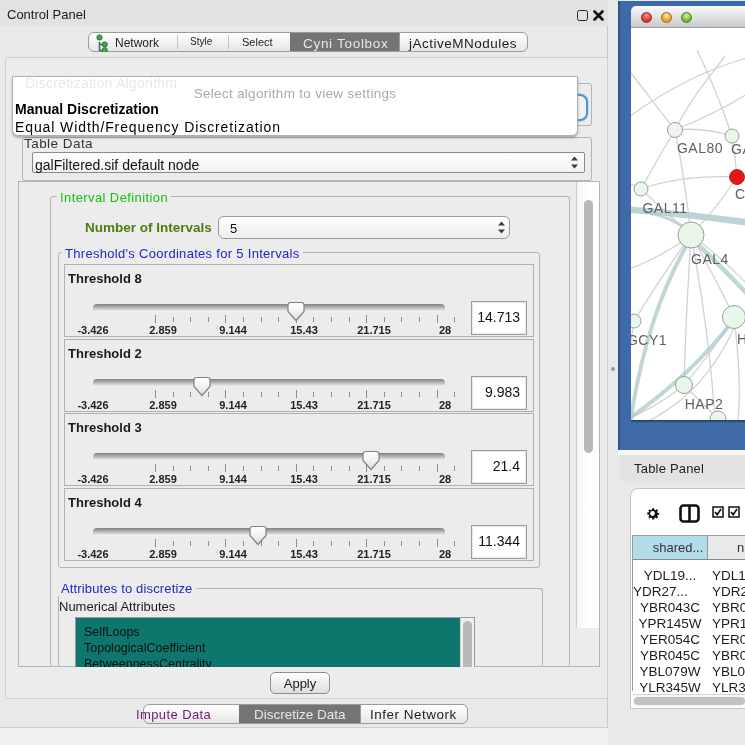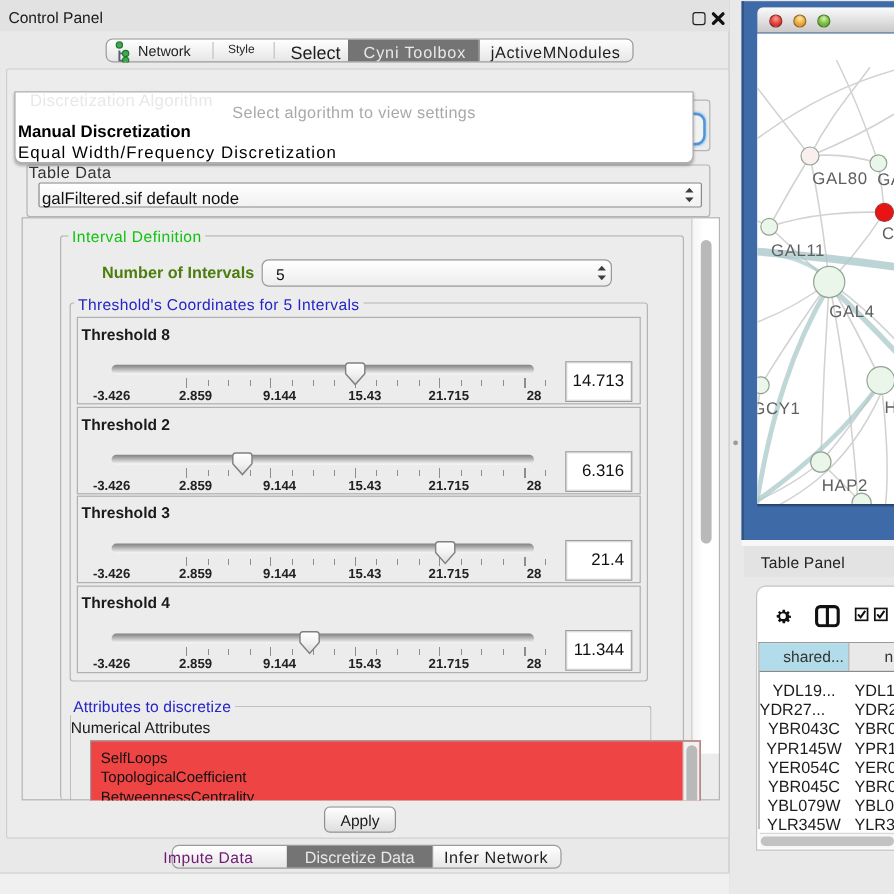--- a/index.html
+++ b/index.html
@@ -37,21 +37,21 @@
 <div class="abs" style="left:290px;top:33px;width:109px;height:18px;background:#747474"></div>
 <div class="abs" style="left:399px;top:33px;width:1px;height:18px;background:#9b9b9b"></div>
 <svg class="abs" style="left:95px;top:33px" width="14" height="19">
   <path d="M4.5,9 v9 M4.5,11.5 h5 M4.5,17.5 h5" stroke="#5a5f72" stroke-width="1.6" fill="none"></path>
   <circle cx="4.5" cy="4.5" r="2.6" fill="#44a852" stroke="#1d7a2c" stroke-width="1"></circle>
   <circle cx="9.7" cy="11.5" r="2.6" fill="#44a852" stroke="#1d7a2c" stroke-width="1"></circle>
   <circle cx="9.7" cy="17.3" r="2.6" fill="#44a852" stroke="#1d7a2c" stroke-width="1"></circle>
 </svg>
 <div class="abs" style="left:115px;top:36px;font-size:12px;color:#1e1e1e">Network</div>
 <div class="abs" style="left:190px;top:36px;font-size:10px;color:#1e1e1e">Style</div>
-<div class="abs" style="left:242px;top:36px;font-size:15px;color:#1e1e1e">Select</div>
+<div class="abs" style="left:242px;top:36px;font-size:11px;color:#1e1e1e">Select</div>
 <div class="abs" style="left:303px;top:36px;font-size:13.5px;letter-spacing:0.7px;color:#e8e8e8">Cyni Toolbox</div>
 <div class="abs" style="left:409px;top:36px;font-size:13.5px;letter-spacing:0.5px;color:#1e1e1e">jActiveMNodules</div>
 
 <div class="abs" style="left:5px;top:57px;width:603px;height:642px;background:#ececec;border:1px solid #cfcfcf;border-radius:2px"></div>
 
 <div class="abs" style="left:22px;top:83px;width:570px;height:43px;border:1px solid #b4b4b4;border-radius:3px"></div>
 <div class="abs" style="left:32px;top:94px;width:556px;height:27px;border:2px solid #4f94d8;border-radius:8px;background:#f2f2f2;box-shadow:0 0 2px #7fb4e4"></div>
 
 <div class="abs" style="left:22px;top:137px;width:570px;height:44px;border:1px solid #b4b4b4;border-radius:3px"></div>
 <div class="abs" style="left:24px;top:136px;font-size:13.5px;letter-spacing:0.45px;color:#333;z-index:49">Table Data</div>
@@ -145,21 +145,21 @@
     </svg>
     <div style="position:absolute;left:28px;top:59px;transform:translateX(-50%);font-size:11px;font-weight:bold;color:#222">-3.426</div>
     <div style="position:absolute;left:98px;top:59px;transform:translateX(-50%);font-size:11px;font-weight:bold;color:#222">2.859</div>
     <div style="position:absolute;left:168px;top:59px;transform:translateX(-50%);font-size:11px;font-weight:bold;color:#222">9.144</div>
     <div style="position:absolute;left:239px;top:59px;transform:translateX(-50%);font-size:11px;font-weight:bold;color:#222">15.43</div>
     <div style="position:absolute;left:309px;top:59px;transform:translateX(-50%);font-size:11px;font-weight:bold;color:#222">21.715</div>
     <div style="position:absolute;left:380px;top:59px;transform:translateX(-50%);font-size:11px;font-weight:bold;color:#222">28</div>
     <svg style="position:absolute;left:128px;top:36px" width="18" height="22">
       <path d="M1,4 Q1,1.5 3.5,1.5 L14.5,1.5 Q17,1.5 17,4 L17,10.5 L9,19.5 L1,10.5 Z" fill="url(#thumbg)" stroke="#808080" stroke-width="1.2"></path>
     </svg>
-  <div class="vbox">6.316</div>
+  <div class="vbox">9.983</div>
 </div>
 <div class="tbox" style="top:413px">
   <div style="position:absolute;left:3px;top:6px;font-size:13px;font-weight:bold;color:#1a1a1a">Threshold 3</div>
   <div class="track"></div>
   <svg style="position:absolute;left:88px;top:50px" width="360" height="10" shape-rendering="crispEdges">
       <line x1="2.5" y1="0" x2="2.5" y2="8" stroke="#8d8d8d" stroke-width="1"></line>
       <line x1="20.5" y1="1.5" x2="20.5" y2="6.5" stroke="#8d8d8d" stroke-width="1"></line>
       <line x1="37.5" y1="1.5" x2="37.5" y2="6.5" stroke="#8d8d8d" stroke-width="1"></line>
       <line x1="55.5" y1="1.5" x2="55.5" y2="6.5" stroke="#8d8d8d" stroke-width="1"></line>
       <line x1="72.5" y1="0" x2="72.5" y2="8" stroke="#8d8d8d" stroke-width="1"></line>
@@ -225,21 +225,21 @@
     <div style="position:absolute;left:380px;top:59px;transform:translateX(-50%);font-size:11px;font-weight:bold;color:#222">28</div>
     <svg style="position:absolute;left:184px;top:36px" width="18" height="22">
       <path d="M1,4 Q1,1.5 3.5,1.5 L14.5,1.5 Q17,1.5 17,4 L17,10.5 L9,19.5 L1,10.5 Z" fill="url(#thumbg)" stroke="#808080" stroke-width="1.2"></path>
     </svg>
   <div class="vbox">11.344</div>
 </div>
 
 <div class="abs" style="left:58px;top:588px;width:485px;height:79px;border:1px solid #b4b4b4;border-radius:3px;border-bottom:none"></div>
 <div class="gtitle" style="left:58px;top:581px;color:#2424c8;letter-spacing:0.15px">Attributes to discretize</div>
 <div class="abs" style="left:59px;top:599px;font-size:13px;font-weight:normal;color:#1a1a1a">Numerical Attributes</div>
-<div class="abs" style="left:75px;top:617px;width:509px;height:50px;background:#ef4444;border:1px solid #9a9a9a;border-bottom:none;overflow:hidden">
+<div class="abs" style="left:75px;top:617px;width:400px;height:50px;background:#0f766e;border:1px solid #9a9a9a;border-bottom:none;overflow:hidden">
   <div style="position:absolute;left:8px;top:7px;font-size:12.5px;color:#111">SelfLoops</div>
   <div style="position:absolute;left:8px;top:23px;font-size:12.5px;color:#111">TopologicalCoefficient</div>
   <div style="position:absolute;left:8px;top:39px;font-size:12.5px;color:#111">BetweennessCentrality</div>
   <div style="position:absolute;right:0;top:0;width:14px;height:50px;background:#f0f0f0;border-left:1px solid #d0d0d0"></div>
   <div style="position:absolute;right:2.5px;top:3px;width:9px;height:60px;background:#b9b9b9;border-radius:5px"></div>
 </div>
 
 <div class="abs" style="left:270px;top:672px;width:60px;height:22px;border:1px solid #8f8f8f;border-radius:5px;background:linear-gradient(#ffffff,#dedede)"></div>
 <div class="abs" style="left:270px;top:676px;width:60px;text-align:center;font-size:13px;color:#1a1a1a">Apply</div>
 

